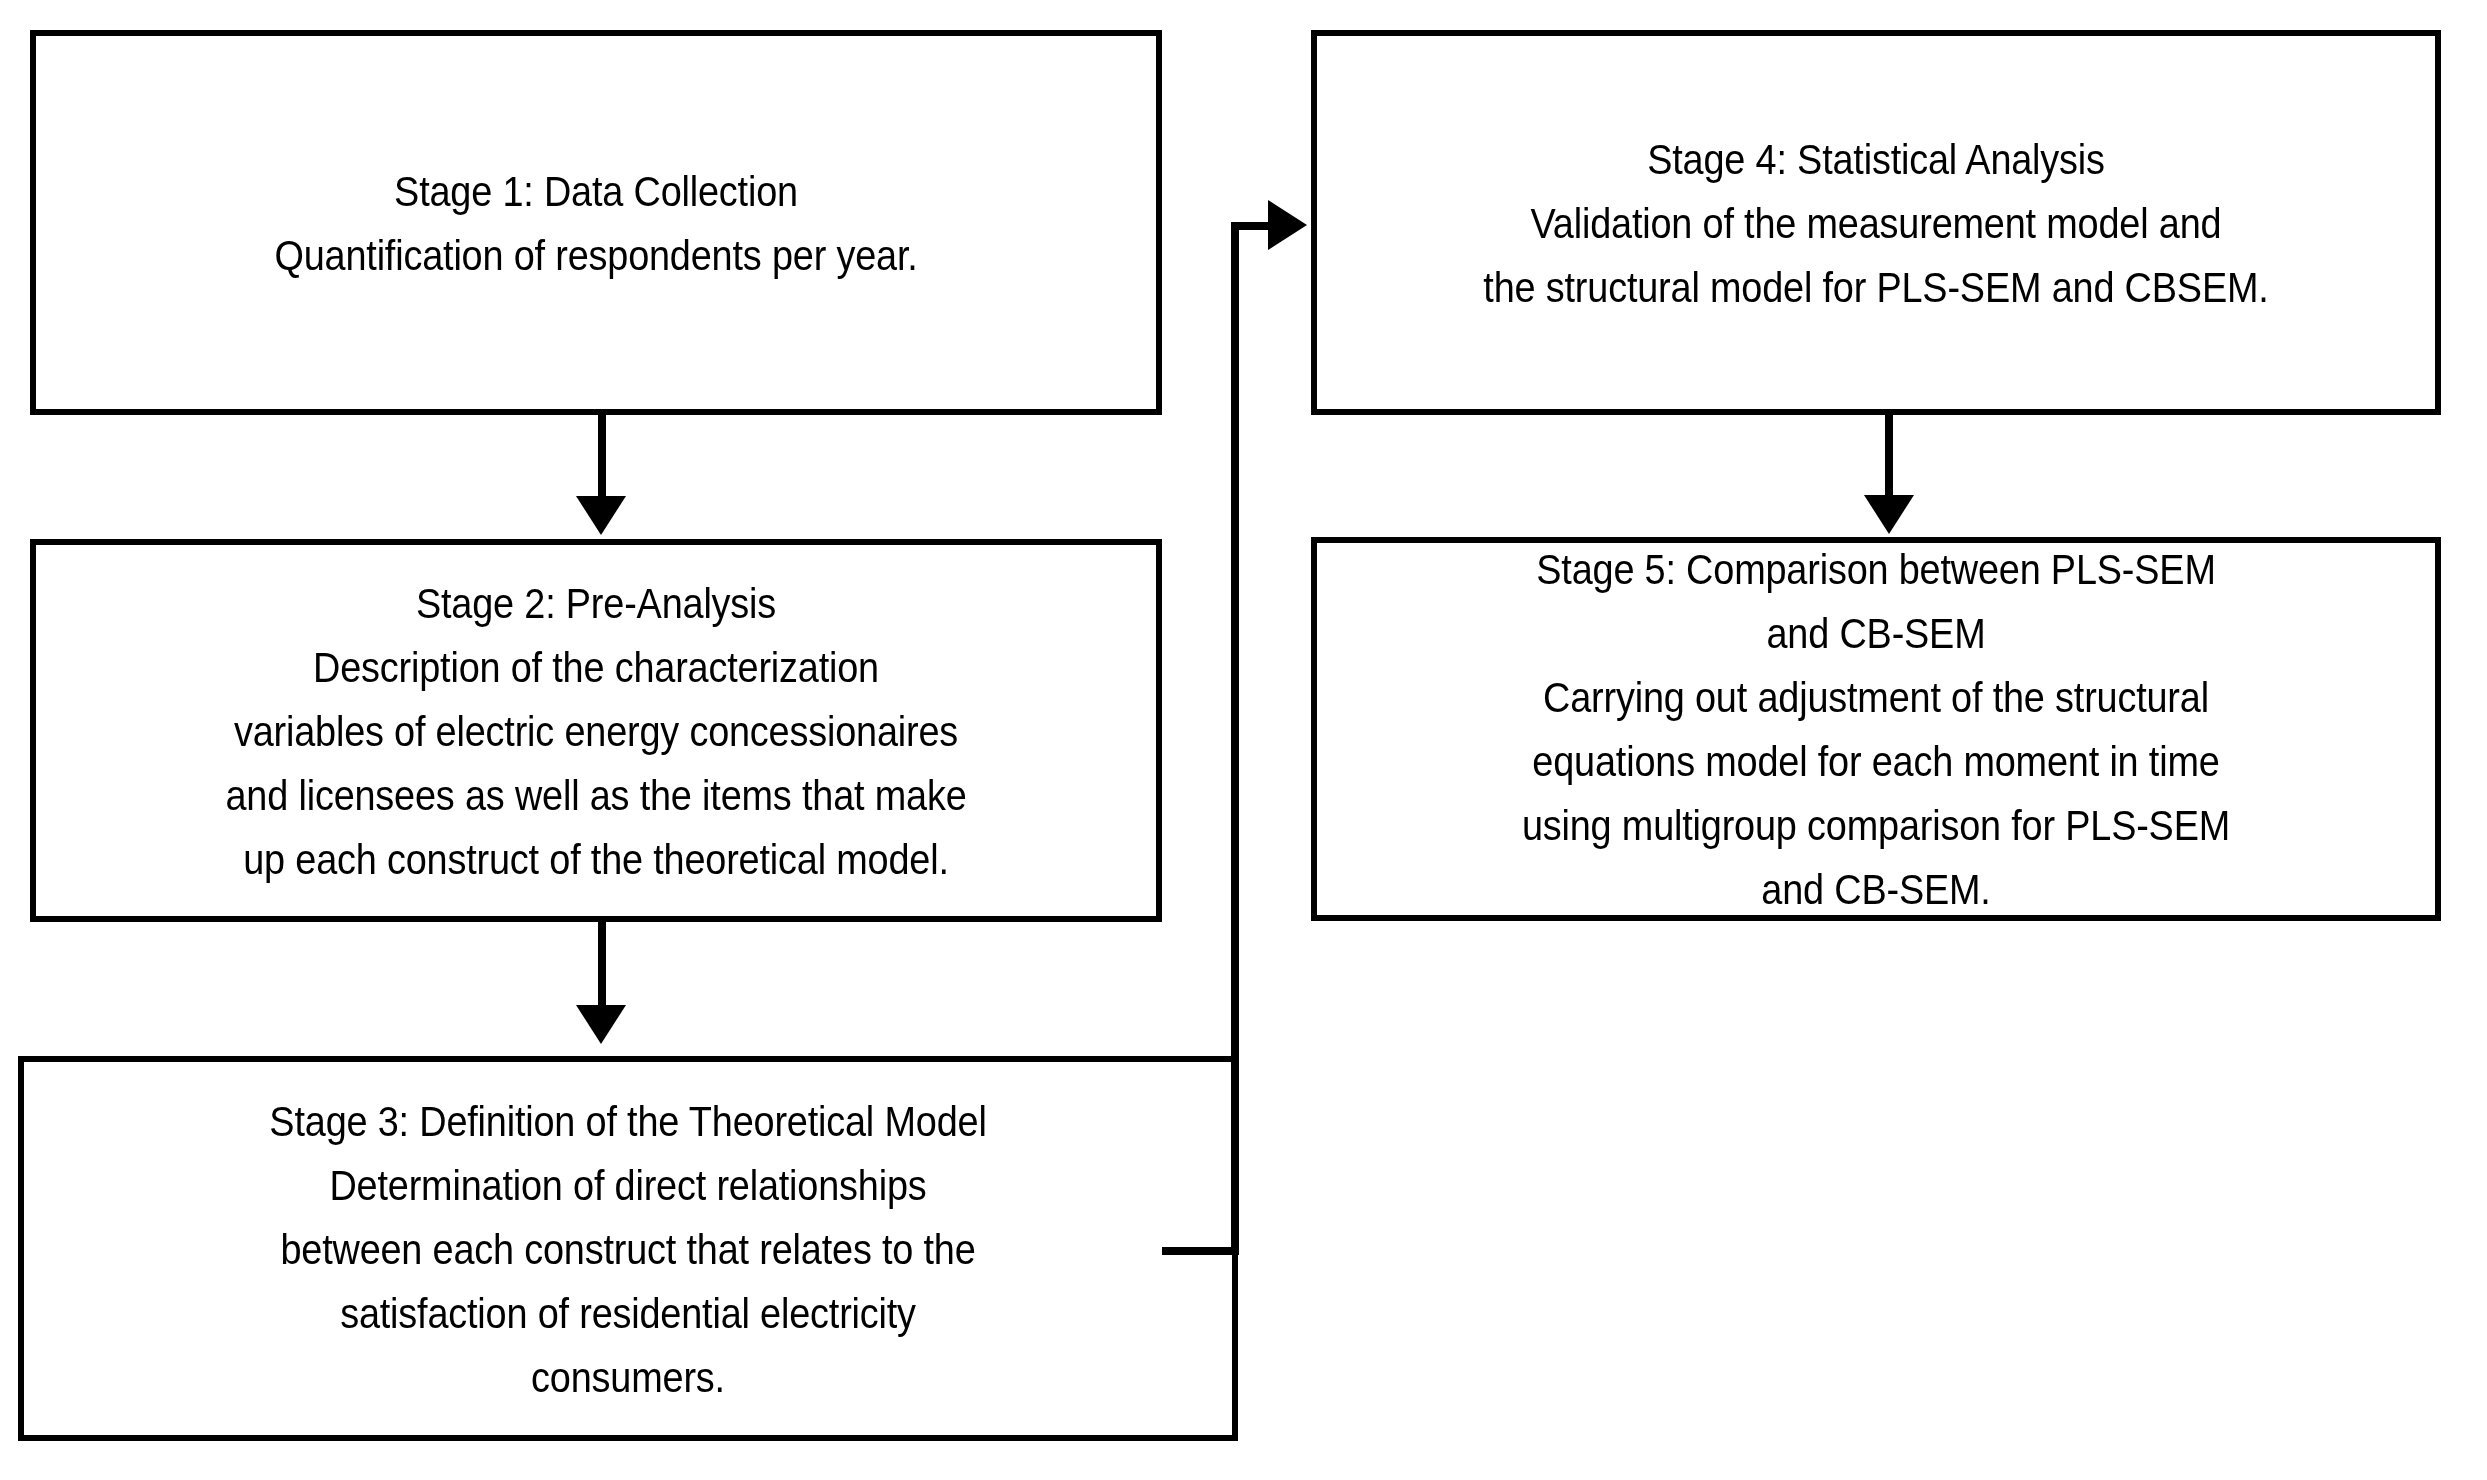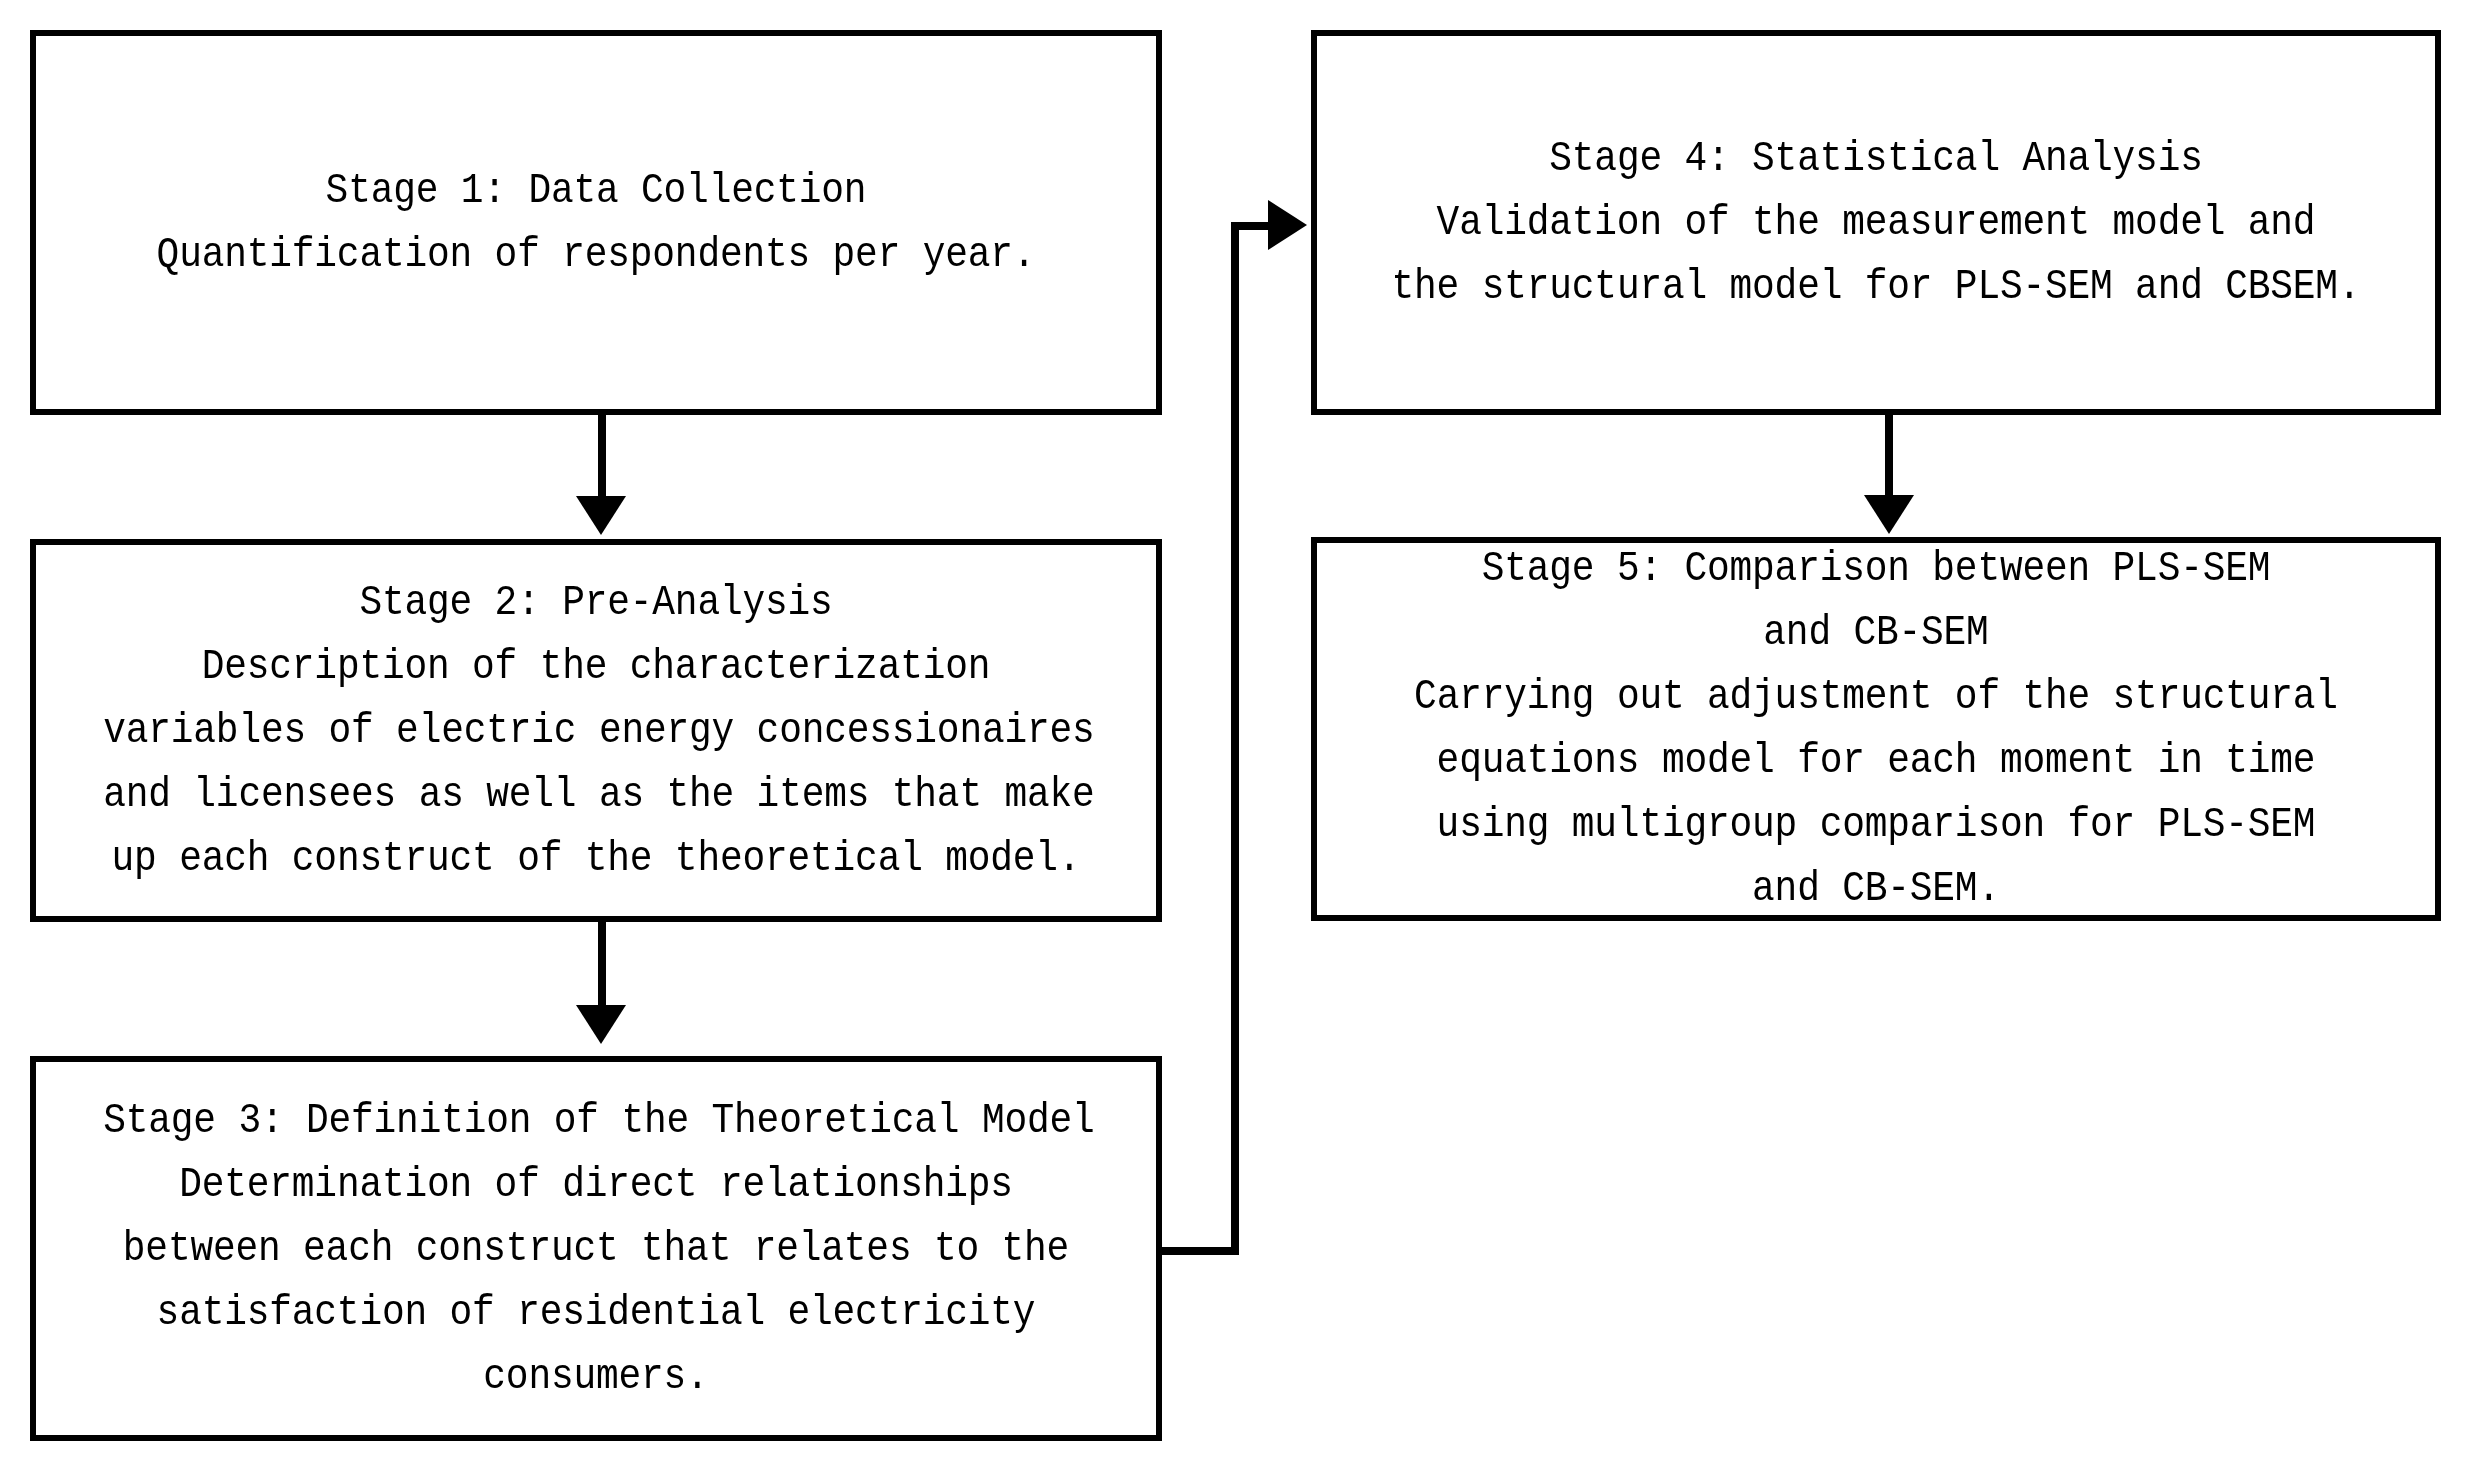--- a/index.html
+++ b/index.html
@@ -7,21 +7,21 @@
     margin: 0;
     padding: 0;
     background: #ffffff;
   }
   #canvas {
     position: relative;
     width: 2487px;
     height: 1480px;
     background: #ffffff;
     overflow: hidden;
-    font-family: Liberation Mono, monospace;
+    font-family: Liberation Sans, sans-serif;
   }
 
   
   .node {
     position: absolute;
     box-sizing: border-box;
     border: 6px solid #000000;
     background: #ffffff;
     display: flex;
     flex-direction: column;
@@ -39,21 +39,21 @@
     font-weight: 400;
     font-stretch: condensed;
     transform: scaleX(0.88);
     transform-origin: center center;
     white-space: nowrap;
   }
 
   
   #node-stage-1 { left: 30px;   top: 30px;   width: 1132px; height: 385px; }
   #node-stage-2 { left: 30px;   top: 539px;  width: 1132px; height: 383px; align-items: flex-end; }
-  #node-stage-3 { left: 30px;   top: 1056px; width: 1132px; height: 385px; }
+  #node-stage-3 { left: 18px;   top: 1056px; width: 1220px; height: 385px; }
   #node-stage-4 { left: 1311px; top: 30px;   width: 1130px; height: 385px; }
   #node-stage-5 { left: 1311px; top: 537px;  width: 1130px; height: 384px; }
 
   
   .conn-v {
     position: absolute;
     width: 7.7px;
     background: #000000;
   }
   .conn-h {

